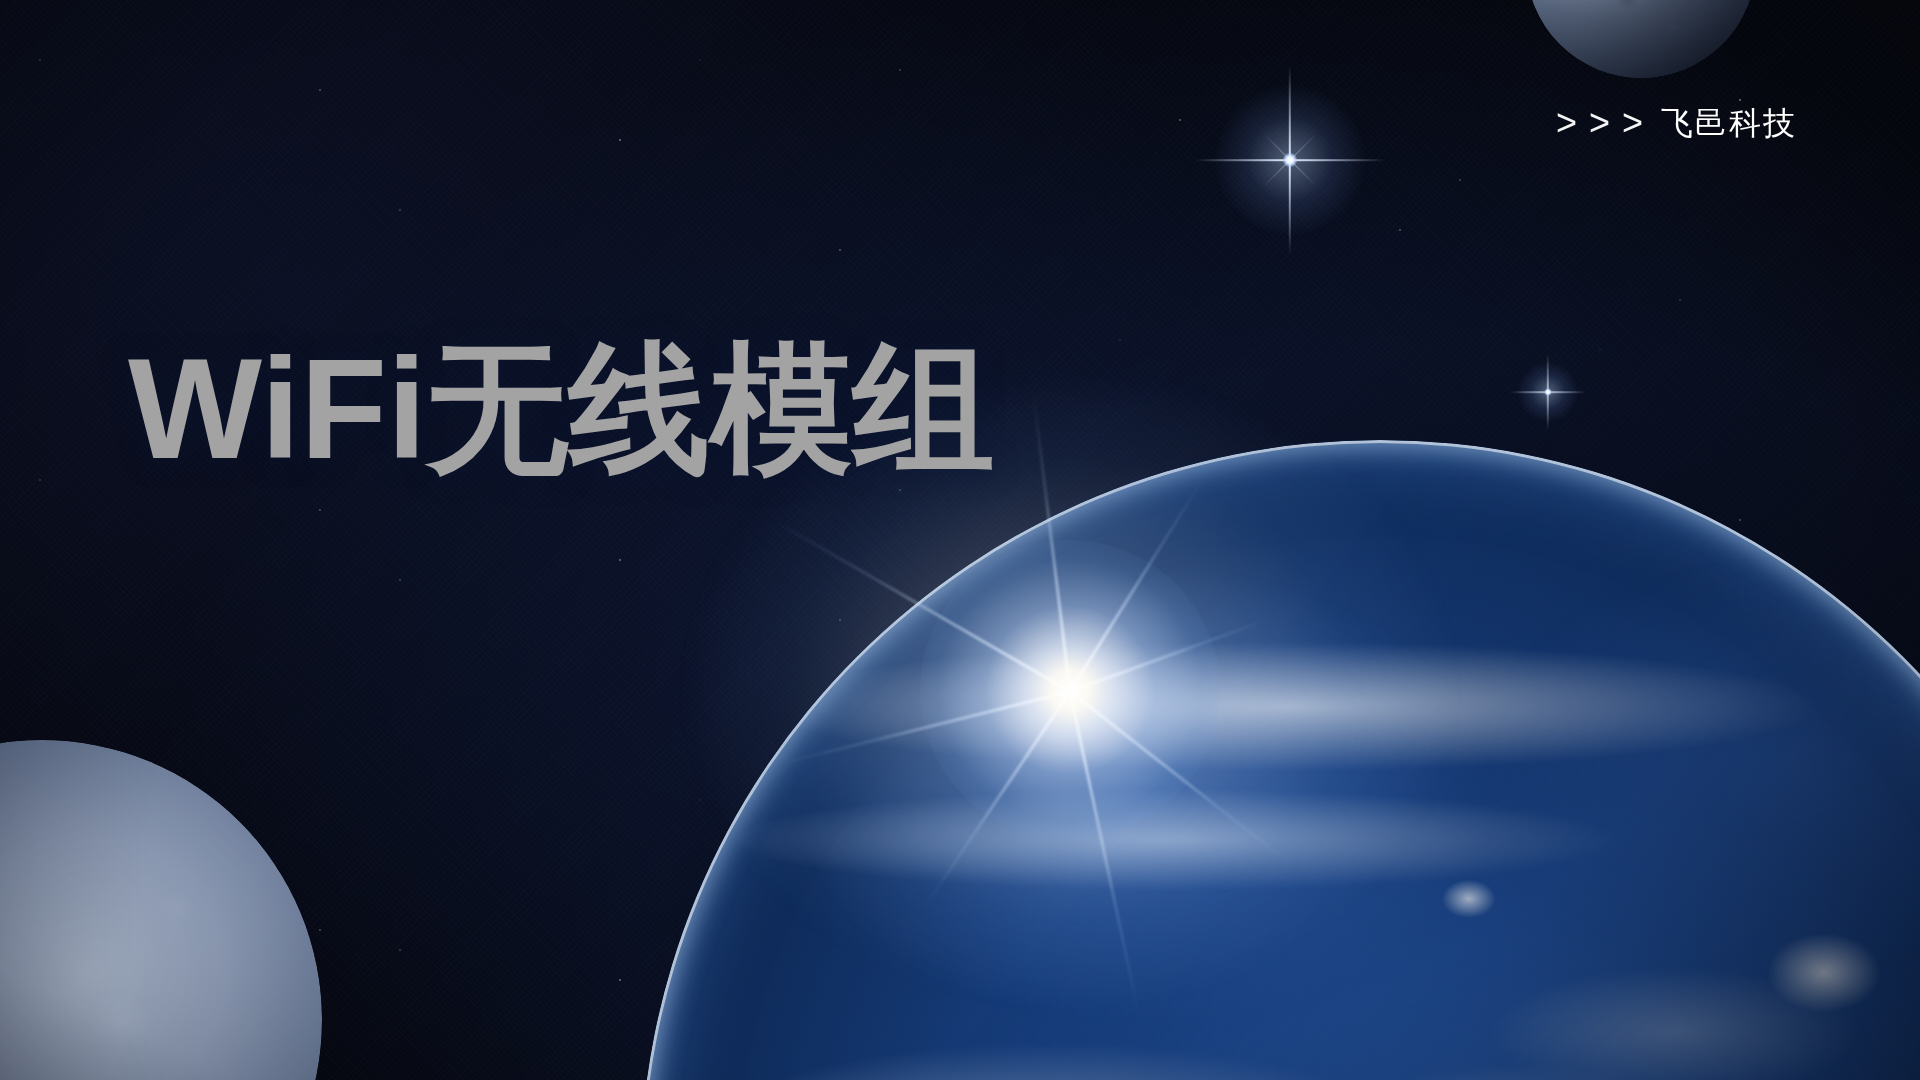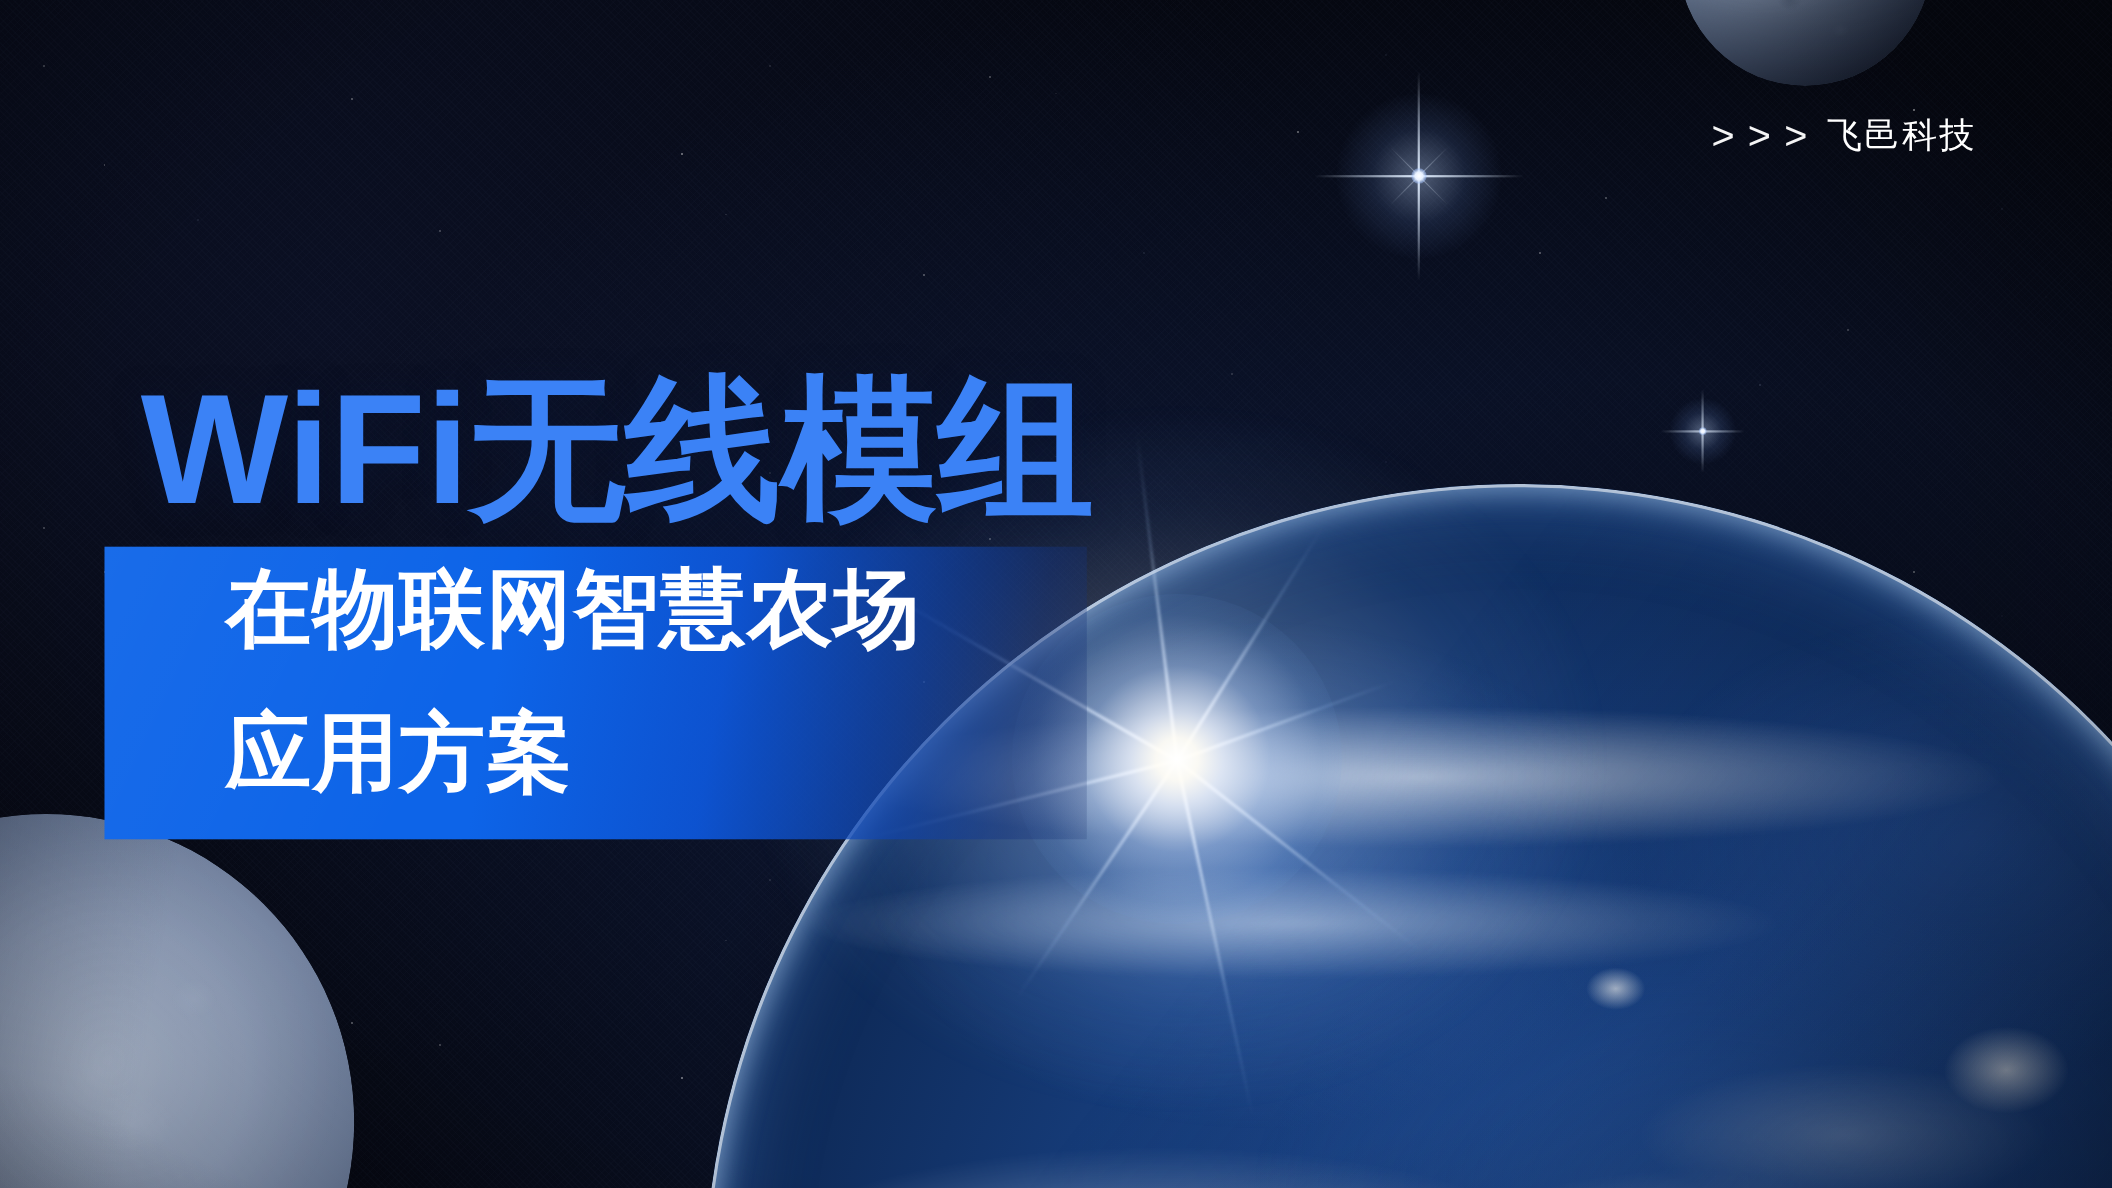--- a/index.html
+++ b/index.html
@@ -247,21 +247,21 @@
   #sunflare .spike{
     position:absolute;left:0;top:0;transform-origin:0 50%;
     height:3px;
     background:linear-gradient(to right, rgba(255,255,255,.95) 0%, rgba(234,243,255,.55) 32%, rgba(170,205,250,.18) 66%, rgba(90,140,215,0) 100%);
     filter:blur(.8px);
   }
 
   
   #headline{
     position:absolute;left:128px;top:338px;
-    font-size:142px;line-height:1;font-weight:700;color:#3b82f6;
+    font-size:142px;line-height:1;font-weight:700;color:#a3a3a3;
     letter-spacing:0px;white-space:nowrap;
     text-shadow:0 2px 26px rgba(10,20,50,.55);
   }
   #blue-banner{
     position:absolute;left:95px;top:497px;width:893px;height:266px;
     background:linear-gradient(100deg,#0d64e8 0%, #0d64e8 40%, rgba(13,88,222,.92) 62%, rgba(17,70,175,.72) 80%, rgba(20,52,128,.45) 92%, rgba(22,44,104,.18) 100%);
   }
   #blue-banner .sheen{
     position:absolute;inset:0;
     background:linear-gradient(115deg, rgba(255,255,255,.05) 0%, rgba(255,255,255,0) 38%);
@@ -355,19 +355,14 @@
 
   <div class="vignette"></div>
 
   <div id="brand">
     <span class="chev">&gt; &gt; &gt;</span>
     <span class="brand-name">飞邑科技</span>
   </div>
 
   <div id="headline">WiFi无线模组</div>
 
-  <div id="blue-banner">
-    <div class="sheen"></div>
-    <div class="banner-line" id="banner-line-1">在物联网智慧农场</div>
-    <div class="banner-line" id="banner-line-2">应用方案</div>
-  </div>
 
 </div>
 
 </body></html>

